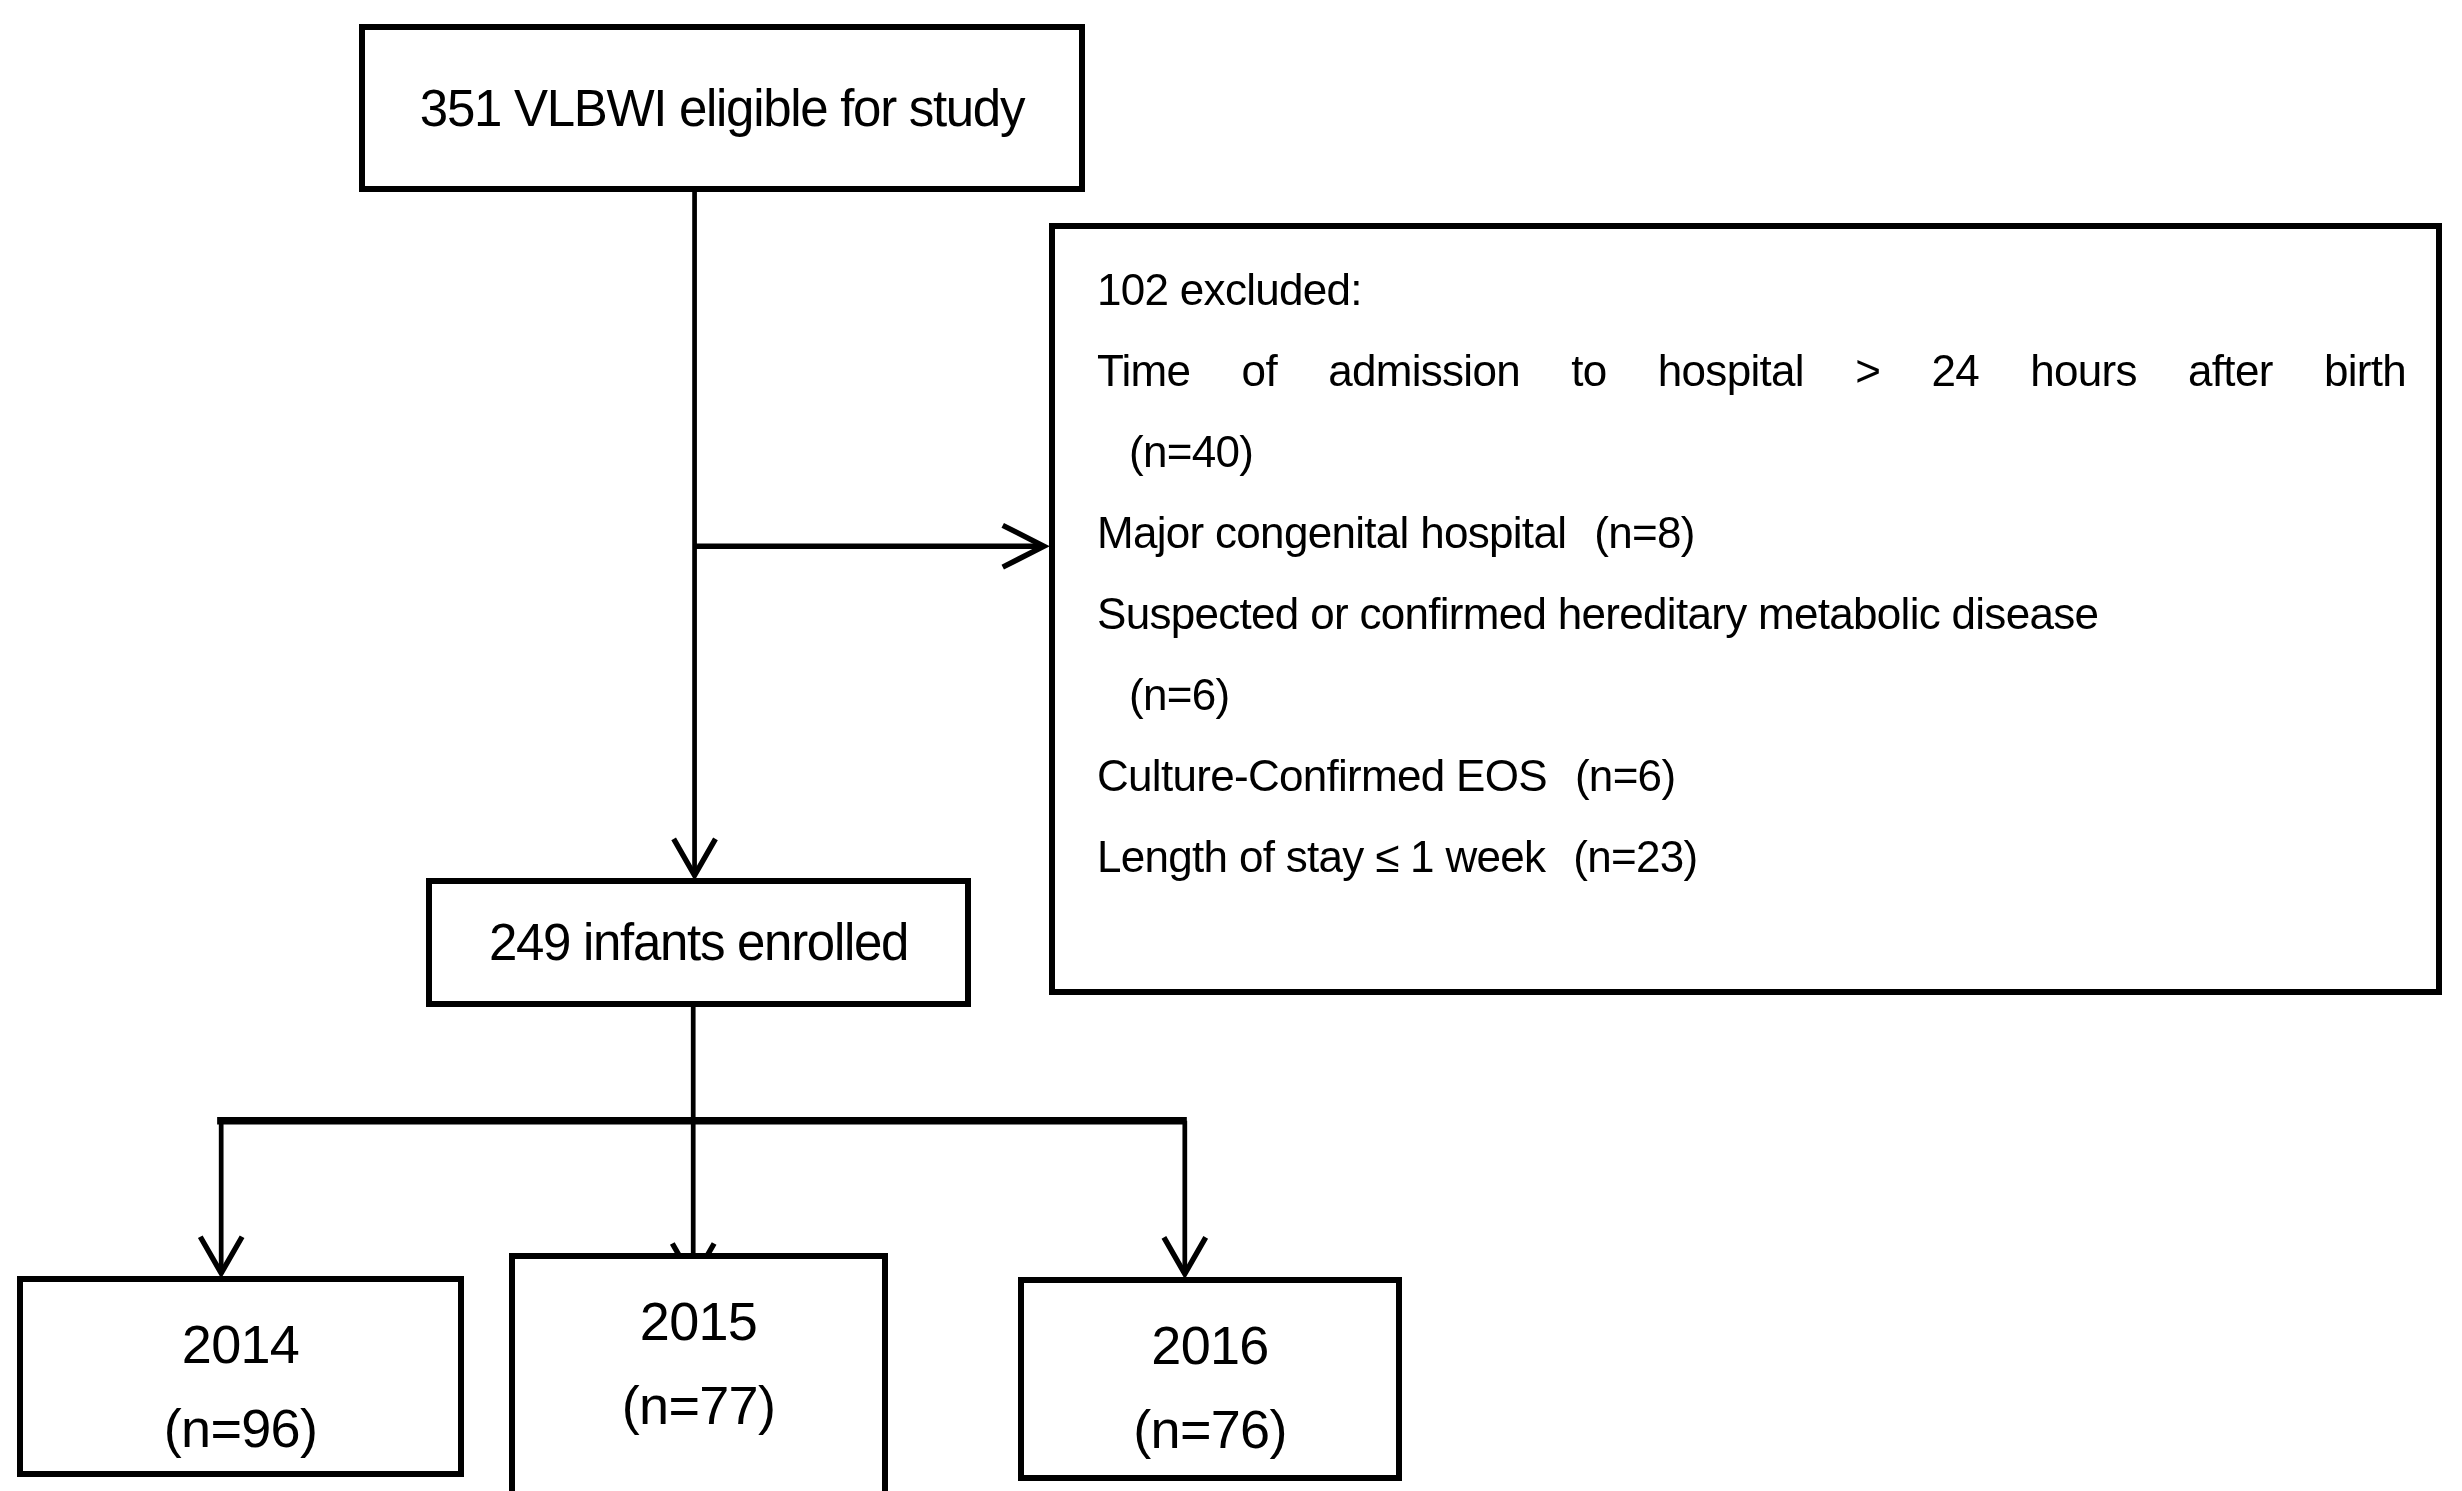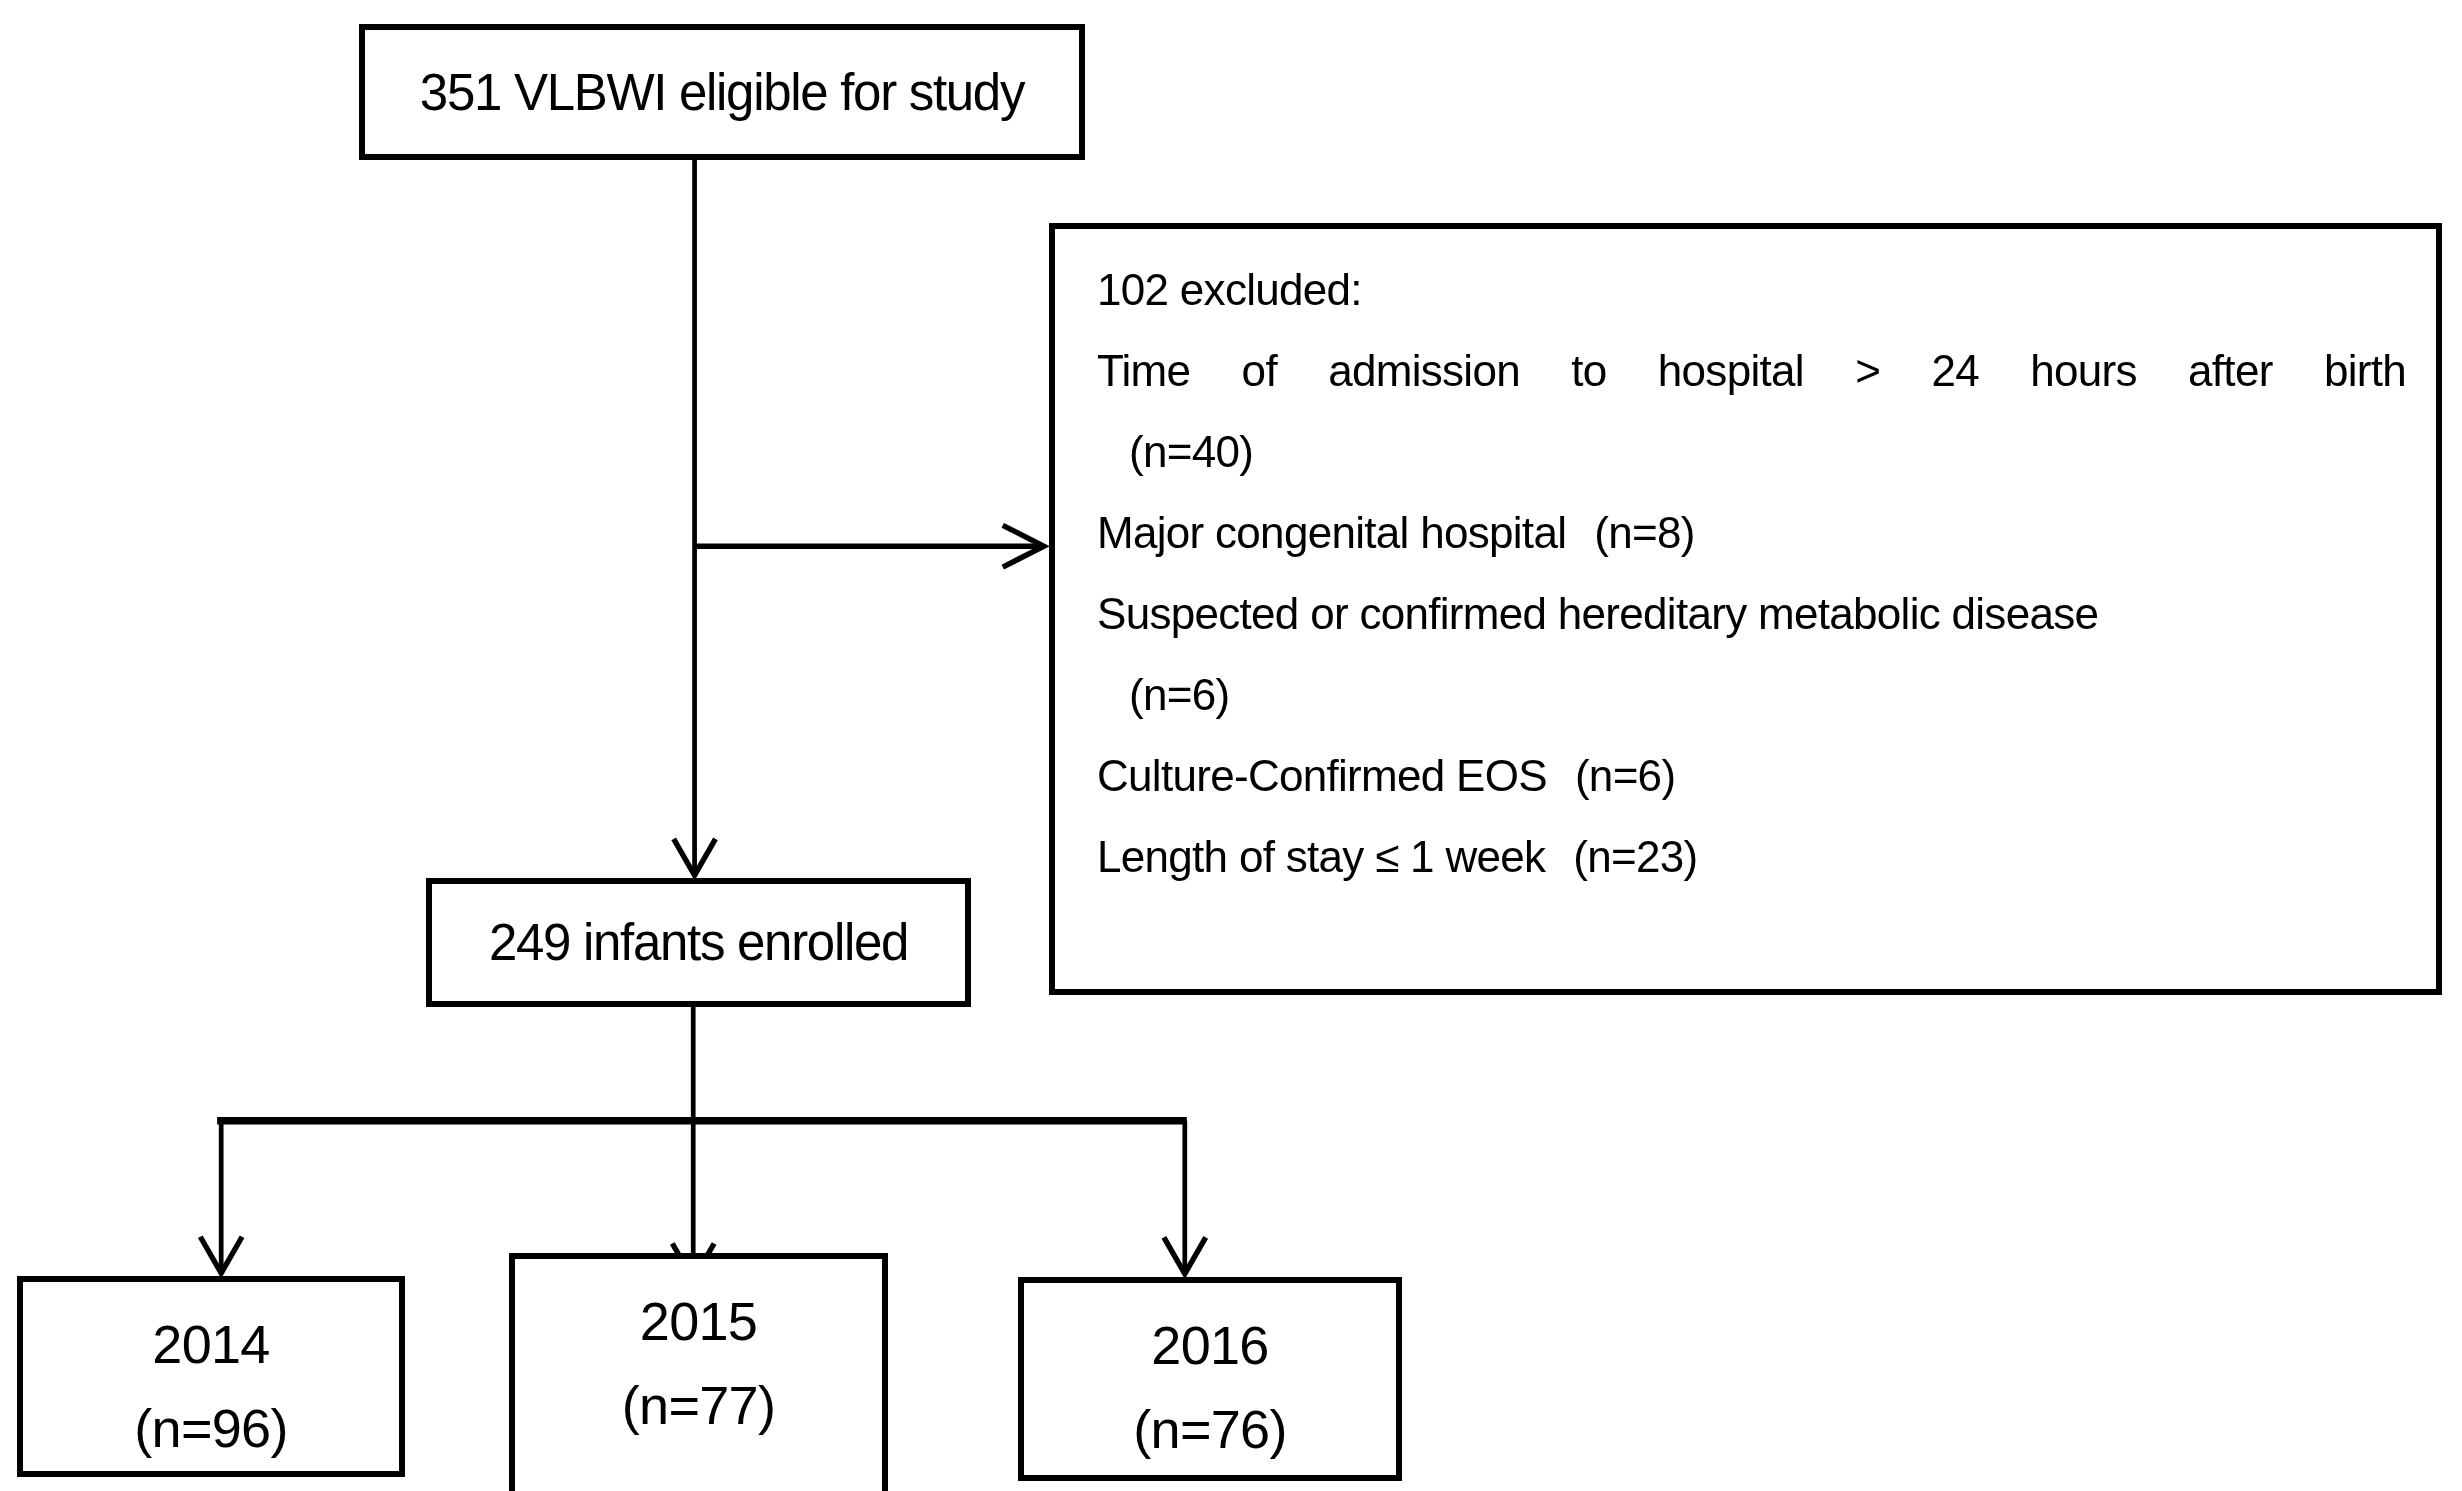--- a/index.html
+++ b/index.html
@@ -32,21 +32,21 @@
     display: flex;
     align-items: center;
     justify-content: center;
   }
   .box-label {
     font-size: 51px;
     letter-spacing: -1.3px;
     white-space: nowrap;
   }
   
-  .box-eligible { left: 359px; top: 24px; width: 726px; height: 136px; }
+  .box-eligible { left: 359px; top: 24px; width: 726px; height: 168px; }
   
   .box-enrolled { left: 426px; top: 878px; width: 545px; height: 129px; }
   
   .box-excluded {
     left: 1049px; top: 223px; width: 1393px; height: 772px;
     border-width: 6.7px;
     padding: 20px 30px 0 42px;
   }
   .excluded-line {
     font-size: 44px;
@@ -70,21 +70,21 @@
     text-align: center;
     padding-top: 20px;
     box-sizing: border-box;
   }
   .year-box .line {
     font-size: 54px;
     line-height: 84px;
     letter-spacing: -0.7px;
     white-space: nowrap;
   }
-  .box-2014 { left: 17px;   top: 1276px; width: 388px; height: 201px; }
+  .box-2014 { left: 17px;   top: 1276px; width: 447px; height: 201px; }
   .box-2015 { left: 509px;  top: 1253px; width: 379px; height: 245px; }
   .box-2016 { left: 1018px; top: 1277px; width: 384px; height: 204px; }
 </style>
 </head>
 <body>
 
 <div class="canvas">
 
   <svg class="connectors" width="2462" height="1491" viewBox="0 0 3651 2211">
 

